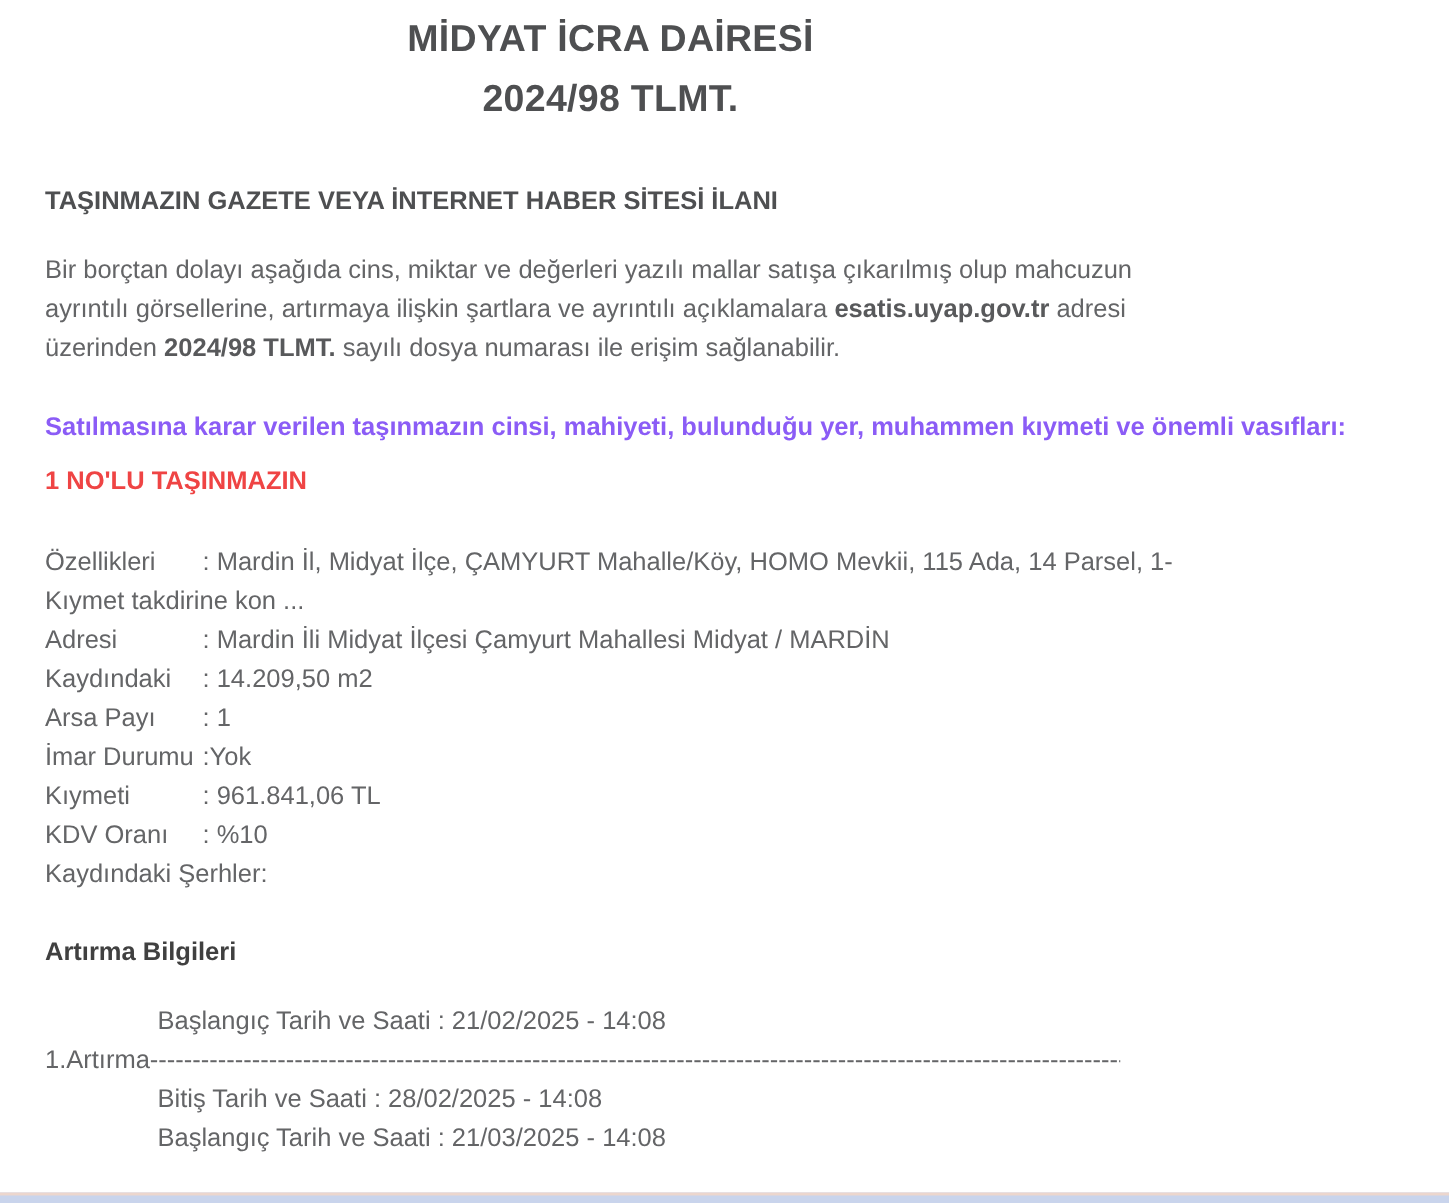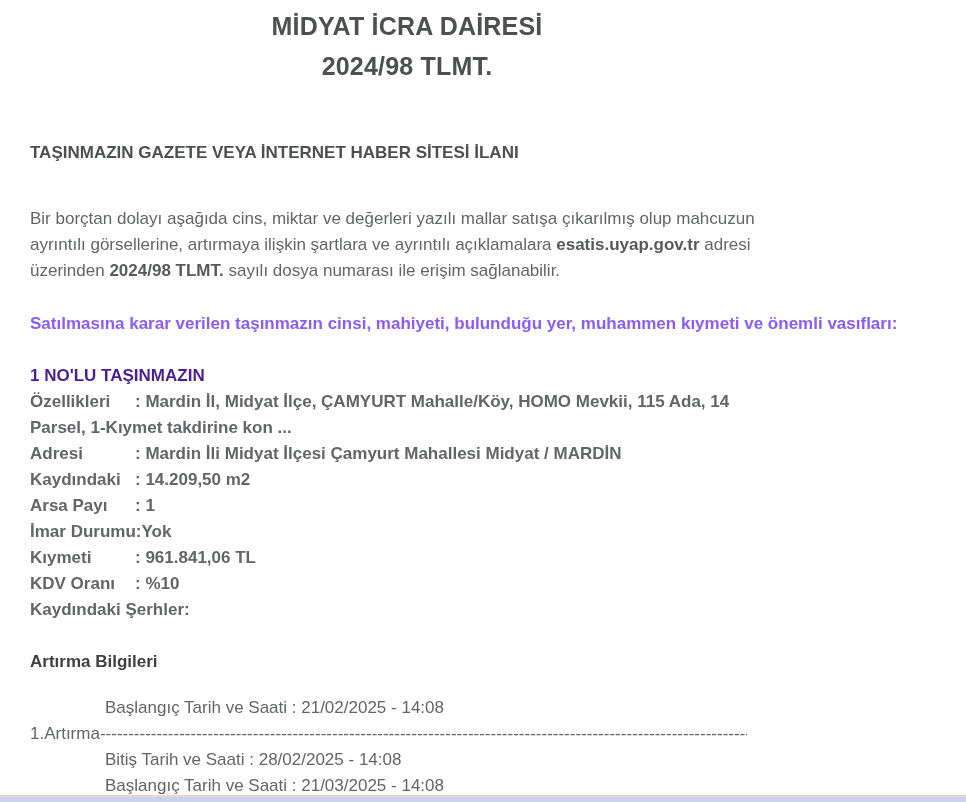--- a/index.html
+++ b/index.html
@@ -25,43 +25,43 @@
     text-align: center;
     font-weight: bold;
     font-size: 25px;
     line-height: 40px;
     color: #4e4f51;
     letter-spacing: 0.2px;
   }
   .section-heading {
     font-weight: bold;
     color: #4e4f51;
-    margin-top: 54px;
+    margin-top: 35px;
     white-space: nowrap;
   }
   .intro {
-    margin-top: 40px;
+    margin-top: 20px;
     max-width: 912px;
   }
   .intro .b, .bold-inline { font-weight: bold; color: #58595b; }
   .decision-line {
     margin-top: 27px;
     font-weight: bold;
     color: #8b5cf6;
     white-space: nowrap;
   }
   .property-heading {
-    margin-top: 26px;
+    margin-top: 10px;
     font-weight: bold;
-    color: #4c1d95;
+    color: #ef4444;
     white-space: nowrap;
   }
   .details {
+    margin-top: 28px;
     max-width: 912px;
-    font-weight: bold;
   }
   .detail-row { }
   .dl {
     display: inline-block;
     min-width: 105px;
   }
   .dsep { white-space: pre; }
   .auction-heading {
     margin-top: 26px;
     font-weight: bold;

